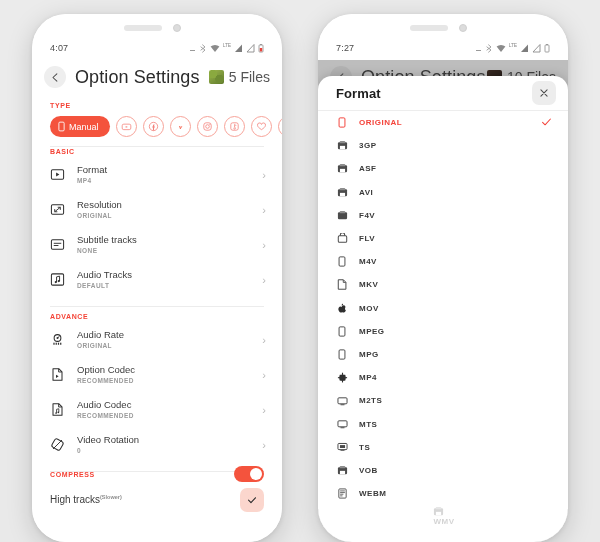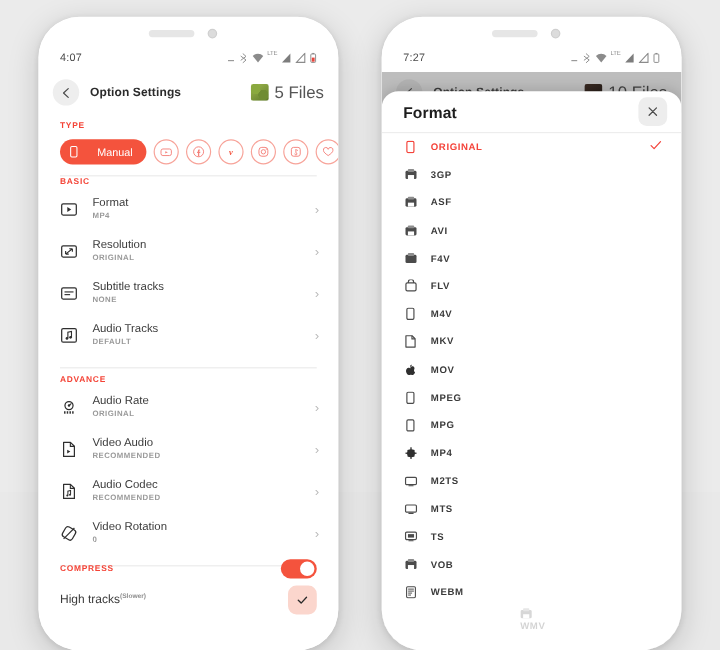--- a/index.html
+++ b/index.html
@@ -35,41 +35,41 @@
   .clock{font-size:9px;color:#4a4a4a;letter-spacing:.2px;}
   .sysicons{display:flex;align-items:center;gap:3px;}
   .sysicons svg{display:block;}
   .lte{font-size:5px;color:#8b8b8b;letter-spacing:-.2px;transform:translateY(-3px);}
 
   
   .appbar{position:absolute;top:46px;left:0;width:100%;height:34px;
     display:flex;align-items:center;padding:0 12px;box-sizing:border-box;}
   .backbtn{width:22px;height:22px;border-radius:50%;background:#eeeeee;
     display:flex;align-items:center;justify-content:center;flex:none;}
-  .apptitle{font-size:10px;color:#2b2b2b;margin-left:9px;letter-spacing:.1px;font-weight:bold;}
+  .apptitle{font-size:18px;color:#2b2b2b;margin-left:9px;letter-spacing:.1px;}
   .filesbox{margin-left:auto;display:flex;align-items:center;gap:5px;}
   .thumb{width:15px;height:14px;border-radius:2px;flex:none;}
   .thumb.green{background:
       radial-gradient(circle at 25% 30%,#8aa93f 0 28%,transparent 29%),
       radial-gradient(circle at 70% 65%,#6f8c33 0 30%,transparent 31%),
       linear-gradient(145deg,#9fb94e,#5f7a2b);}
   .thumb.dark{background:
       radial-gradient(circle at 50% 75%,#e08a2a 0 30%,transparent 31%),
       linear-gradient(150deg,#3a2a22,#1d1714);}
   .filestxt{font-size:14px;color:#555;}
 
   
   .sechdr{font-size:7px;font-weight:bold;color:#f44336;letter-spacing:.6px;
     padding:0 0 0 18px;}
 
   
   .typerow{position:absolute;top:88px;left:0;width:100%;}
   .chips{display:flex;align-items:center;gap:6px;padding:7px 0 0 18px;}
   .chip-manual{height:21px;border-radius:11px;background:#f4533d;
-    display:flex;align-items:center;gap:16px;padding:0 11px 0 8px;flex:none;}
+    display:flex;align-items:center;gap:4px;padding:0 11px 0 8px;flex:none;}
   .chip-manual span{font-size:9px;color:#fff;}
   .chip-circle{width:21px;height:21px;border-radius:50%;flex:none;
     border:1px solid #f7a399;box-sizing:border-box;
     display:flex;align-items:center;justify-content:center;}
   .divider{height:1px;background:#ececec;margin:9px 18px 0 18px;}
 
   
   .list{position:absolute;top:128px;left:0;width:100%;}
   .row{display:flex;align-items:center;height:35px;padding:0 16px 0 18px;box-sizing:border-box;}
   .rowicon{width:15px;height:15px;flex:none;margin-right:12px;}
@@ -298,21 +298,21 @@
             <div class="chev">›</div>
           </div>
 
           <div class="row">
             <svg class="rowicon" viewBox="0 0 16 16">
                 <path d="M3.2 1.8 H9.3 L12.8 5.2 V14.2 H3.2 Z" fill="none" stroke="#2f2f2f" stroke-width="1.1" stroke-linejoin="round"></path>
                 <path d="M9.2 1.9 V5.3 H12.7" fill="none" stroke="#2f2f2f" stroke-width="1"></path>
                 <path d="M6.4 8.2 L9.2 9.9 L6.4 11.6 Z" fill="#2f2f2f"></path>
               </svg>
             <div class="rowtexts">
-              <div class="rowtitle">Video Audio</div>
+              <div class="rowtitle">Option Codec</div>
               <div class="rowsub">RECOMMENDED</div>
             </div>
             <div class="chev">›</div>
           </div>
 
           <div class="row">
             <svg class="rowicon" viewBox="0 0 16 16">
                 <path d="M3.2 1.8 H9.3 L12.8 5.2 V14.2 H3.2 Z" fill="none" stroke="#2f2f2f" stroke-width="1.1" stroke-linejoin="round"></path>
                 <path d="M9.2 1.9 V5.3 H12.7" fill="none" stroke="#2f2f2f" stroke-width="1"></path>
                 <path d="M7 11.6 V7.8 L9.4 7.2 V10.8" fill="none" stroke="#2f2f2f" stroke-width=".9"></path>

